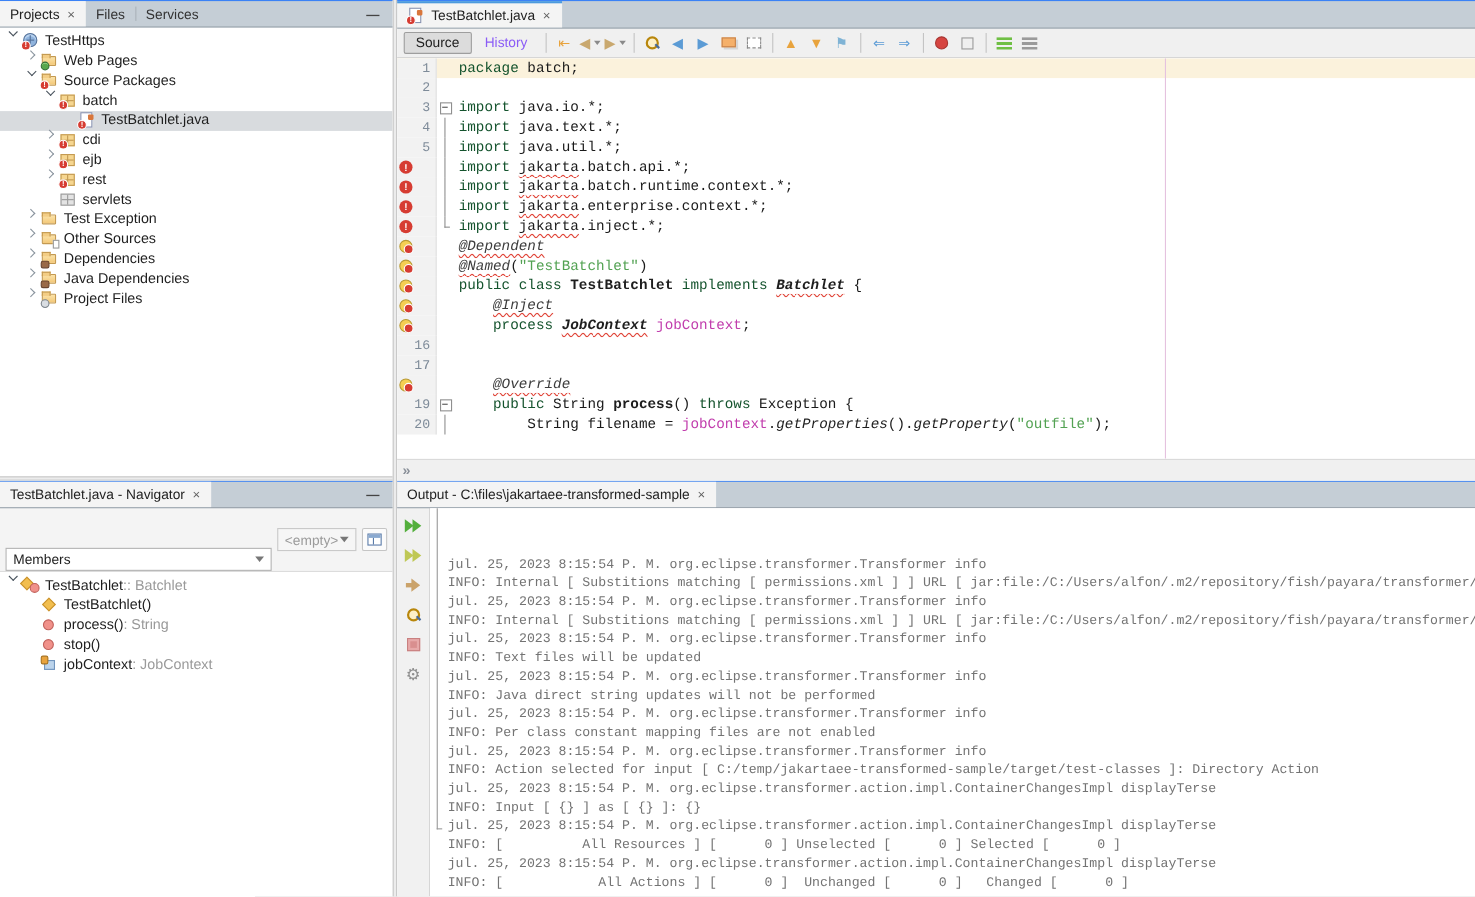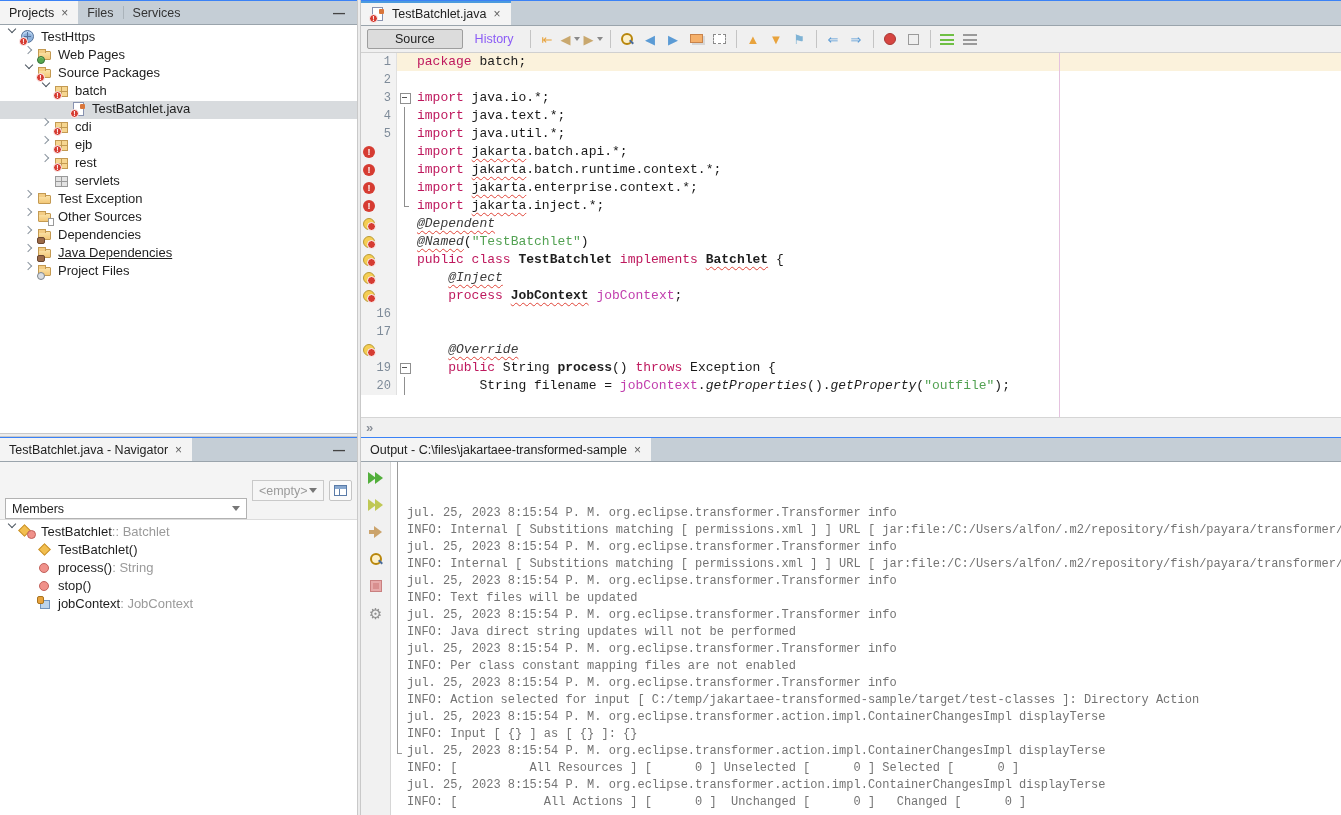--- a/index.html
+++ b/index.html
@@ -72,21 +72,21 @@
   .combo.members { width:256px;margin-top:36px; }
   .combo.scope { width:76px; color:#9b9b9b; background:#f6f6f6; border-color:#c9c9c9; }
   .navtoolbtn { margin-left:auto; width:24px; height:21px; display:flex; align-items:center; justify-content:center; border:1px solid #c5c5c5; background:#fbfbfb; border-radius:2px; }
   .winico { width:13px; height:11px; border:1px solid #5a7ba8; position:relative; background:#fff; }
   .winico:before { content:''; position:absolute; left:0; right:0; top:0; height:3px; background:#89a9d0; }
   .winico:after { content:''; position:absolute; left:4px; top:3px; bottom:0; width:1px; background:#5a7ba8; }
 
   
   .edtabs { flex:0 0 26px; }
   .edtoolbar { flex:0 0 27px; background:#f0f0f0; border-bottom:1px solid #d0d0d0; display:flex; align-items:center; padding:0 6px; gap:2px; }
-  .srcbtn { background:#dcdcdc; border:1px solid #9e9e9e; border-radius:2px; padding:2px 27px; font-size:12.5px; color:#222; }
+  .srcbtn { background:#dcdcdc; border:1px solid #9e9e9e; border-radius:2px; padding:2px 10px; font-size:12.5px; color:#222; }
   .histbtn { padding:2px 10px; font-size:12.5px; color:#8b5cf6; }
   .tbsep { width:1px; height:18px; background:#c4c4c4; margin:0 4px; flex:0 0 1px; }
   .ebtn { height:22px; min-width:21px; display:flex; align-items:center; justify-content:center; position:relative; }
   .ic { font-size:13px; line-height:1; }
   .ic-tan { color:#c9a86e; } .ic-blue { color:#5b9bd5; } .ic-org { color:#e8a33d; }
   .ic-cyan { color:#7fb3d5; } .ic-gray { color:#8f8f8f; }
   .ddcar { width:0; height:0; border-left:3px solid transparent; border-right:3px solid transparent; border-top:4px solid #8a8a8a; margin-left:3px; }
   .sh-mag { width:14px; height:14px; position:relative; }
   .sh-mag:before { content:''; position:absolute; left:1px; top:1px; width:8px; height:8px; border:2px solid #b8860b; border-radius:50%; background:#fdf0c8; }
   .sh-mag:after { content:''; position:absolute; left:9px; top:9px; width:5px; height:2px; background:#4a6b9a; transform:rotate(45deg); }
@@ -106,22 +106,22 @@
            color:#fff; font-size:9px; line-height:12px; font-weight:bold; text-align:center; font-family:"Liberation Sans",sans-serif; }
   .g-bulb { position:absolute; left:2px; top:2.5px; width:12px; height:12px; border-radius:50%; background:#f5ce53; border:1px solid #b99a34; }
   .g-bulb:after { content:''; position:absolute; right:-2px; bottom:-2px; width:7px; height:7px; border-radius:50%; background:#d63c32; border:1px solid #fff; }
   .fold { flex:0 0 16px; position:relative; }
   .fold.f-start:before { content:''; position:absolute; left:3px; top:4px; width:9px; height:9px; border:1px solid #8f8f8f; background:#fff; }
   .fold.f-start:after { content:''; position:absolute; left:5px; top:8px; width:5px; height:1px; background:#555; }
   .fold.f-mid:before { content:''; position:absolute; left:7px; top:0; bottom:0; width:1px; background:#8f8f8f; }
   .fold.f-end:before { content:''; position:absolute; left:7px; top:0; height:10px; width:1px; background:#8f8f8f; }
   .fold.f-end:after { content:''; position:absolute; left:7px; top:9px; width:5px; height:1px; background:#8f8f8f; }
   .ctext { flex:1; white-space:pre; line-height:18px; padding-left:4px; }
-  .kw { color:#be185d; } .pl { color:#1a1a1a; } .str { color:#53a253; }
-  .ann { color:#3c3c3c; font-style:italic; } .typ { font-weight:bold; }
+  .kw { color:#14532d; } .pl { color:#1a1a1a; } .str { color:#53a253; }
+  .ann { color:#3c3c3c; font-style:italic; } .typ { font-style:italic; font-weight:bold; }
   .fld { color:#c13dad; } .mth { font-style:italic; } .cls { font-weight:bold; }
   .wv { text-decoration-line:underline; text-decoration-style:wavy; text-decoration-color:#e04438;
         text-decoration-thickness:1px; text-underline-offset:2.5px; }
   .marginline { position:absolute; top:0; bottom:0; left:698px; width:1px; background:#e5c2df; pointer-events:none; }
   .estrip { flex:0 0 20px; background:#f0f0f0; border-top:1px solid #d5d5d5; display:flex; align-items:center;
             padding-left:5px; color:#8a9099; font-weight:bold; font-size:13px; }
 
   
   .outbody { flex:1; display:flex; min-height:0; }
   .obar { flex:0 0 30px; background:#f1f1f1; border-right:1px solid #d6d6d6; display:flex; flex-direction:column;
@@ -275,21 +275,21 @@
           <div class="trow" style="padding-left: 21px;">
             <span class="expcell">
               <span class="chev"></span>
             </span>
             <span class="ti">
               <span class="fb"></span>
               <span class="bjar"></span>
             </span>
             <span class="tlabel">Dependencies</span>
           </div>
-          <div class="trow" style="padding-left: 21px; text-decoration: underline;">
+          <div class="trow" style="padding-left: 21px;">
             <span class="expcell">
               <span class="chev"></span>
             </span>
             <span class="ti">
               <span class="fb"></span>
               <span class="bjar"></span>
             </span>
             <span class="tlabel">Java Dependencies</span>
           </div>
           <div class="trow" style="padding-left: 21px;">

